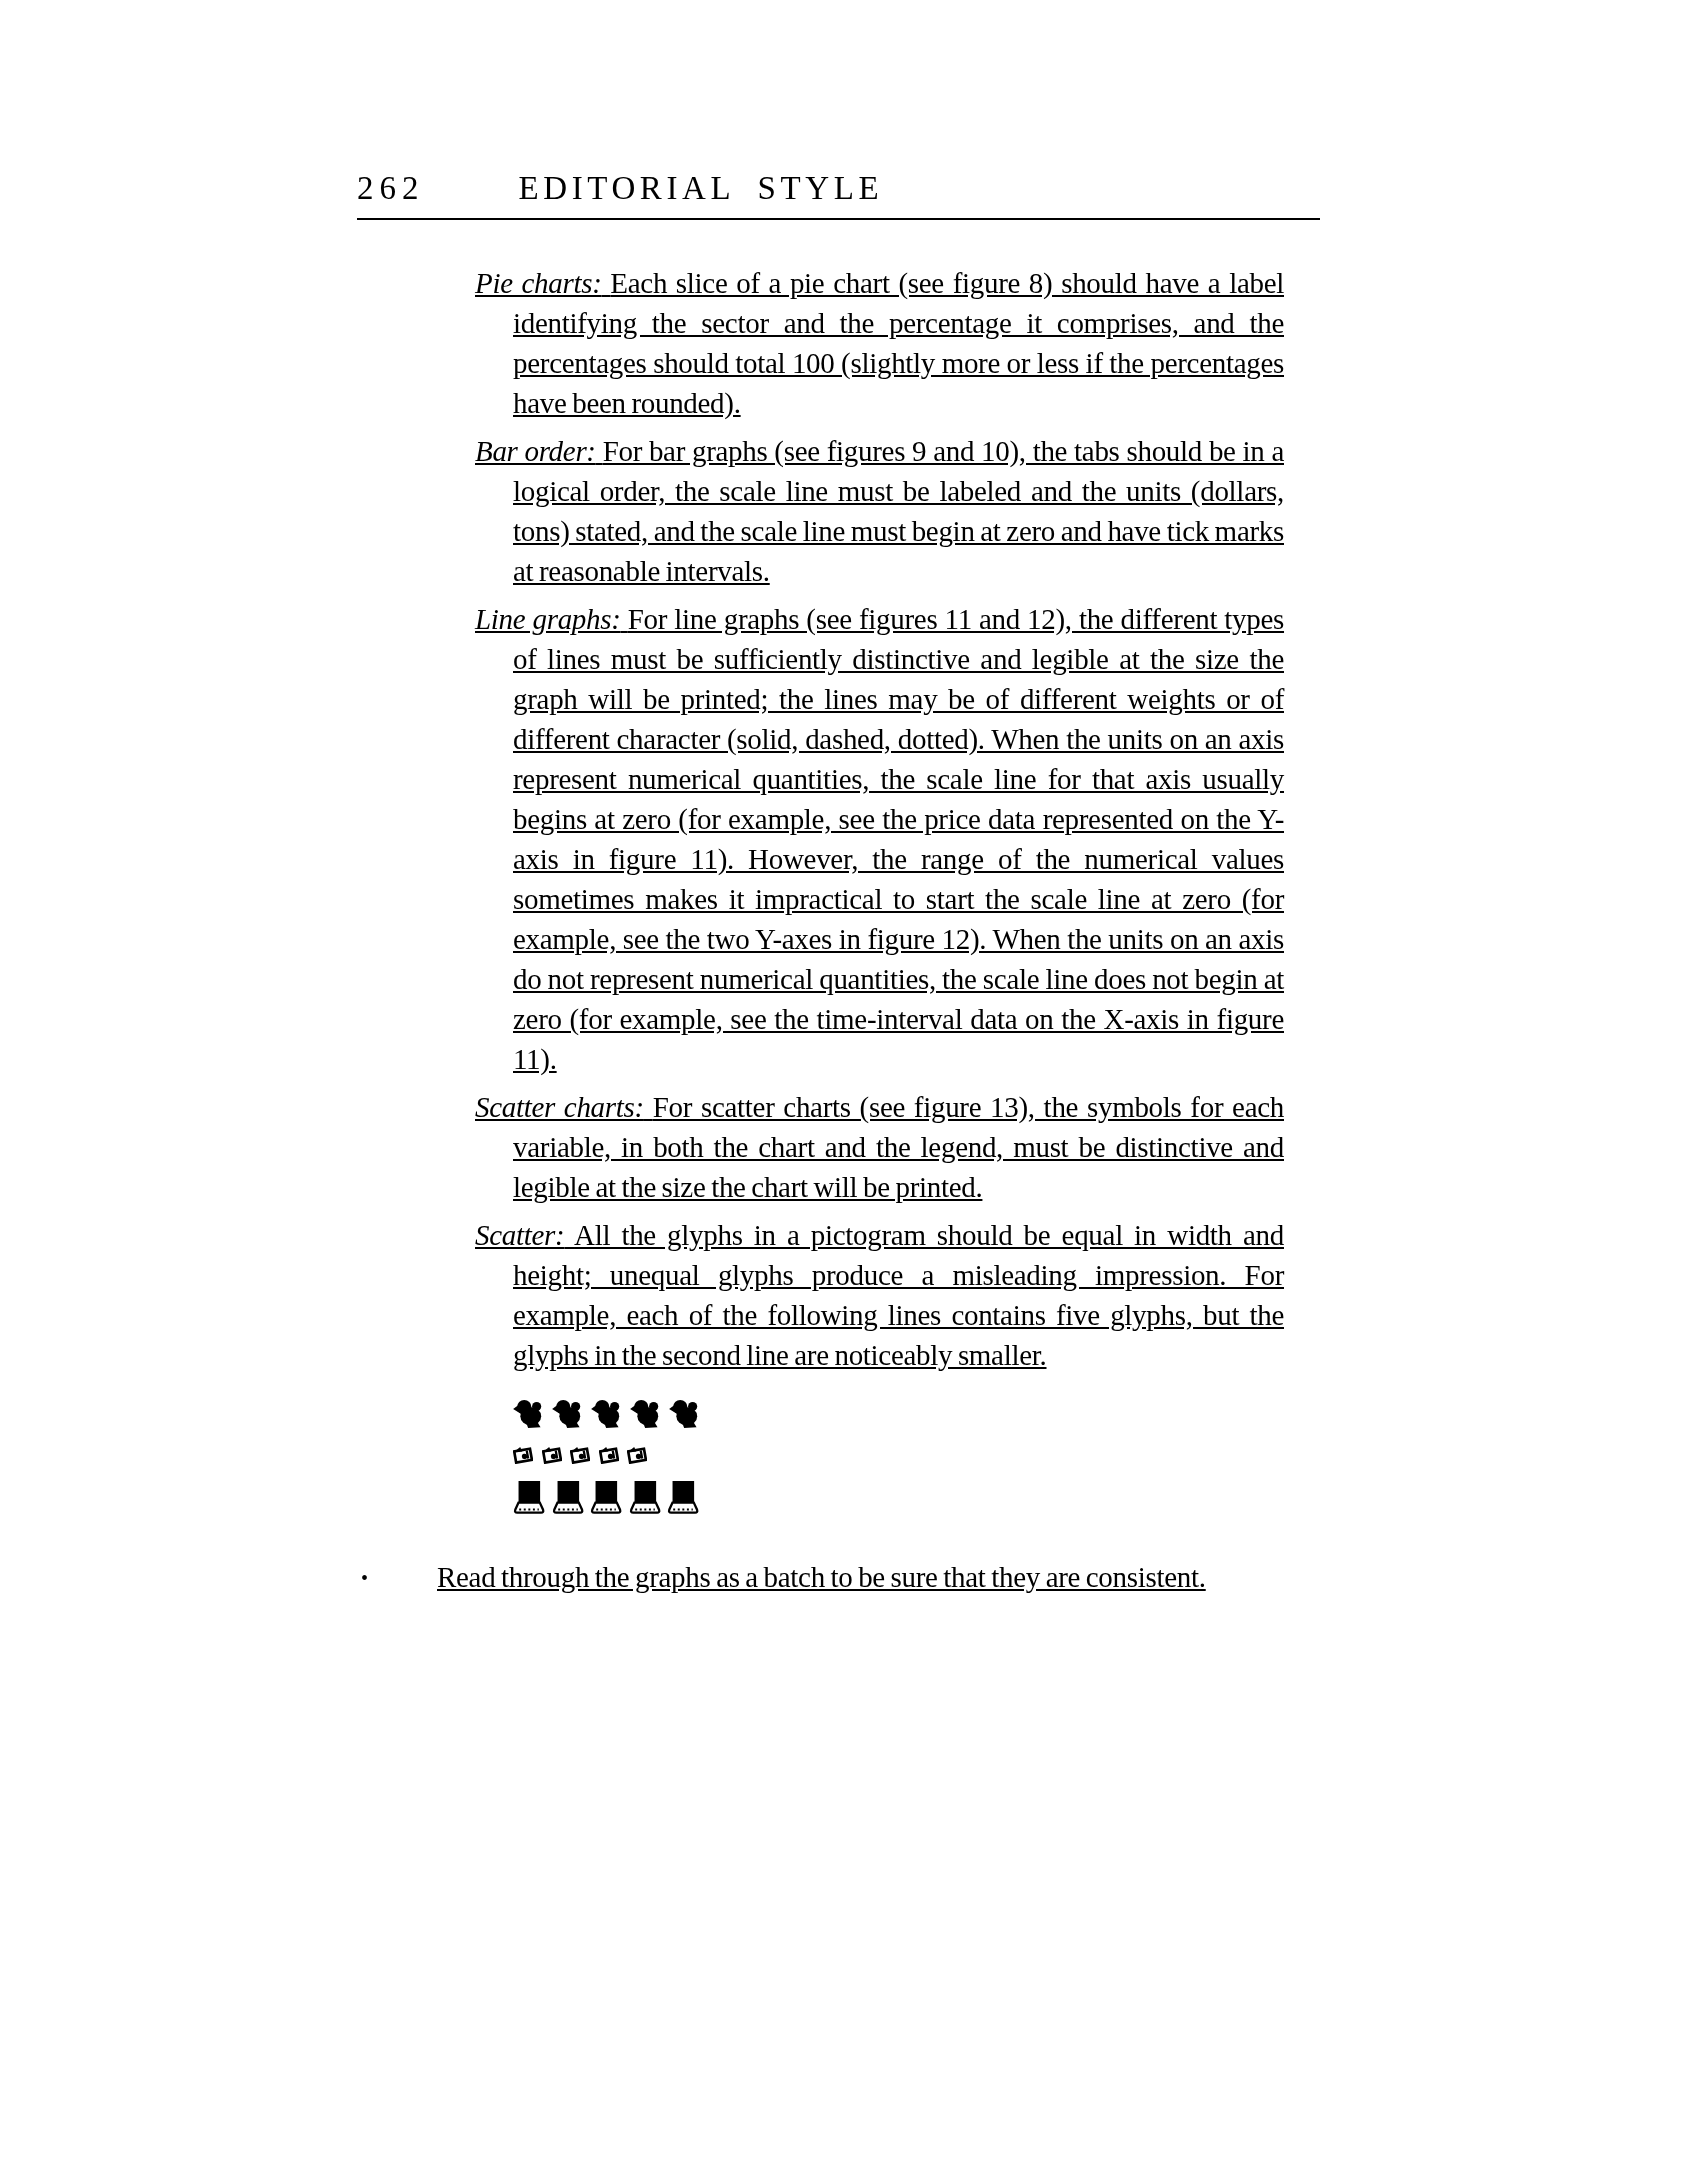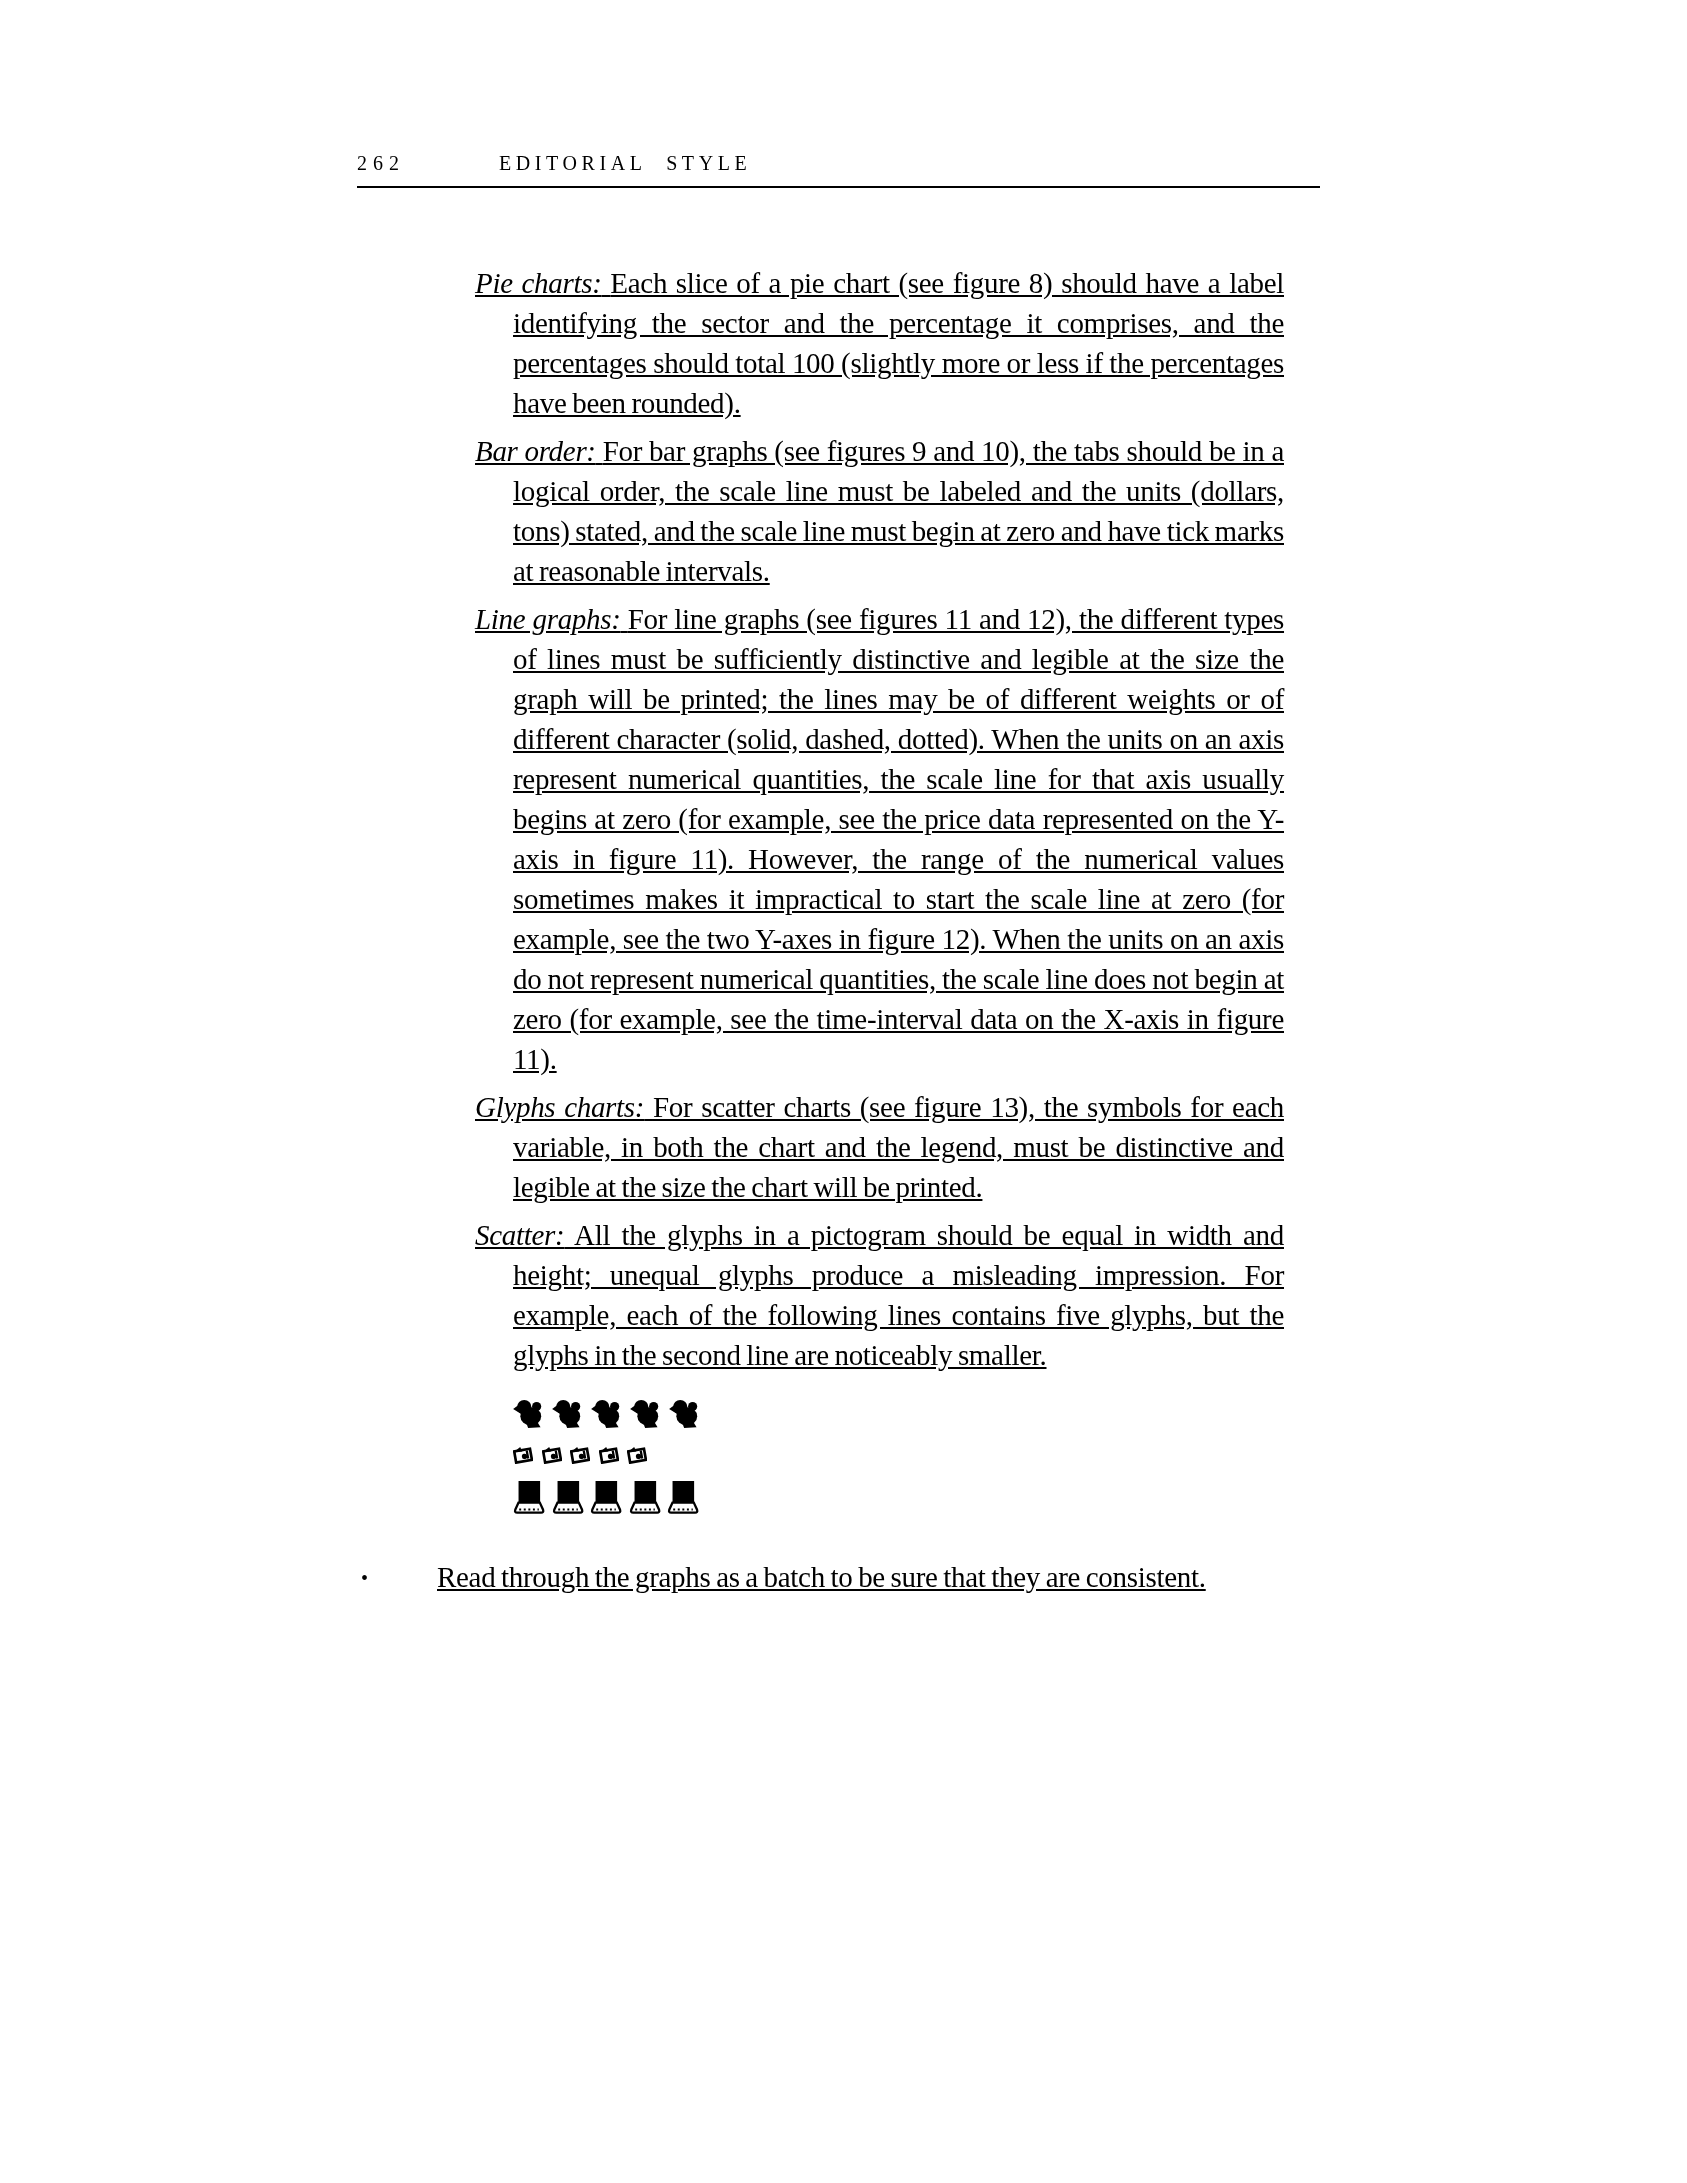--- a/index.html
+++ b/index.html
@@ -6,25 +6,25 @@
   .page {
     position:relative;
     width:1687px; height:2183px;
     background:#ffffff;
     font-family:"Liberation Serif","DejaVu Serif",serif;
     color:#000;
     overflow:hidden;
   }
   
   .running-header {
-    position:absolute; left:357px; top:152px; width:963px;
+    position:absolute; left:357px; top:170px; width:963px;
     display:flex; align-items:flex-start;
     border-bottom:2.6px solid #000;
     padding-bottom:10.6px;
-    font-size:20px;
+    font-size:33px;
   }
   .folio { letter-spacing:6px; }
   .running-title { margin-left:94px; letter-spacing:4.6px; word-spacing:10.6px; }
 
   
   .body-block {
     position:absolute; left:399px; top:263px; width:885px;
     font-size:29px; line-height:40px;
     letter-spacing:-0.3px; word-spacing:-1.3px;
     text-align:justify;
@@ -64,21 +64,21 @@
   </div>
 
   <div class="body-block">
 
     <p class="entry"><span class="term">Pie charts:</span> <span>Each slice of a pie chart (see figure 8) should have a label identifying the sector and the percentage it comprises, and the percentages should total 100 (slightly more or less if the percentages have been rounded).</span></p>
 
     <p class="entry"><span class="term">Bar order:</span> <span>For bar graphs (see figures 9 and 10), the tabs should be in a logical order, the scale line must be labeled and the units (dollars, tons) stated, and the scale line must begin at zero and have tick marks at reasonable intervals.</span></p>
 
     <p class="entry"><span class="term">Line graphs:</span> <span>For line graphs (see figures 11 and 12), the different types of lines must be sufficiently distinctive and legible at the size the graph will be printed; the lines may be of different weights or of different character (solid, dashed, dotted). When the units on an axis represent numerical quantities, the scale line for that axis usually begins at zero (for example, see the price data represented on the Y-axis in figure 11). However, the range of the numerical values sometimes makes it impractical to start the scale line at zero (for example, see the two Y-axes in figure 12). When the units on an axis do not represent numerical quantities, the scale line does not begin at zero (for example, see the time-interval data on the X-axis in figure 11).</span></p>
 
-    <p class="entry"><span class="term">Glyphs charts:</span> <span>For scatter charts (see figure 13), the symbols for each variable, in both the chart and the legend, must be distinctive and legible at the size the chart will be printed.</span></p>
+    <p class="entry"><span class="term">Scatter charts:</span> <span>For scatter charts (see figure 13), the symbols for each variable, in both the chart and the legend, must be distinctive and legible at the size the chart will be printed.</span></p>
 
     <p class="entry"><span class="term">Scatter:</span> <span>All the glyphs in a pictogram should be equal in width and height; unequal glyphs produce a misleading impression. For example, each of the following lines contains five glyphs, but the glyphs in the second line are noticeably smaller.</span></p>
 
     <div class="glyph-rows">
       <div class="glyph-row glyph-row-0">
           <svg width="29" height="30" viewBox="0 0 44 46">
             <use href="#g-bird"></use>
           </svg>
           <svg width="29" height="30" viewBox="0 0 44 46">
             <use href="#g-bird"></use>

